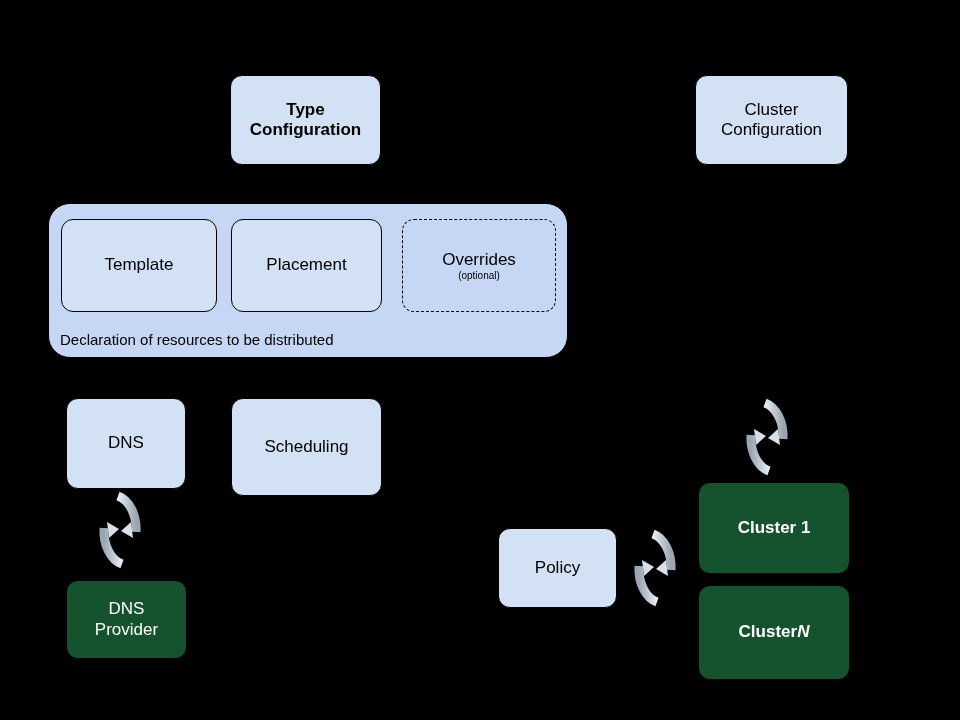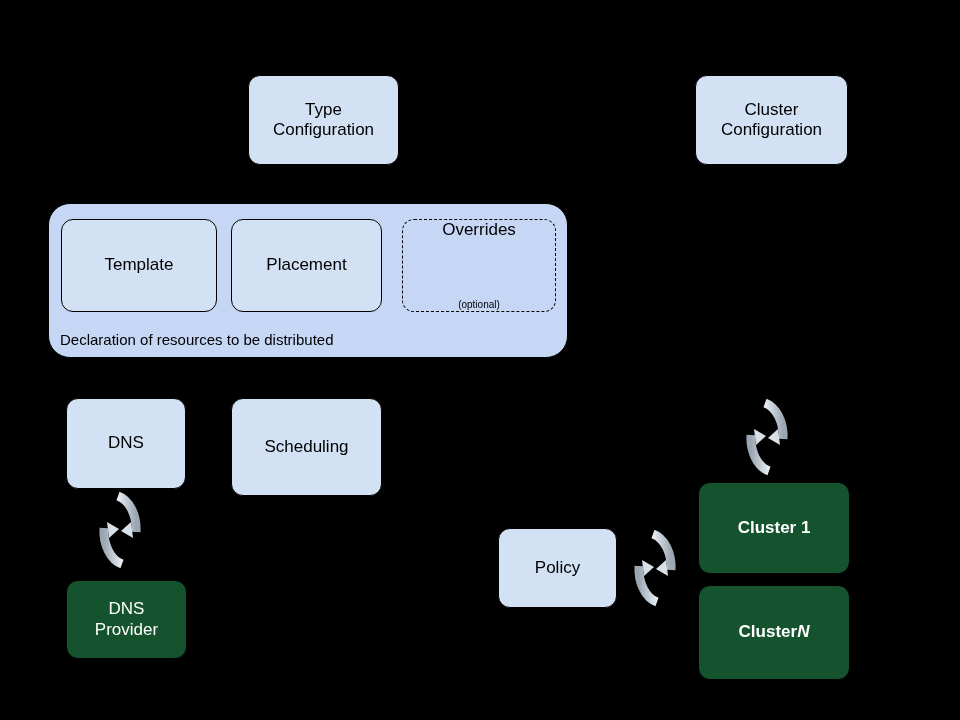--- a/index.html
+++ b/index.html
@@ -35,21 +35,20 @@
   .node.dark {
     background: #14532d;
     color: #ffffff;
   }
   .node.bold {
     font-weight: bold;
   }
   .node.dashed {
     border-style: dashed;
     background: transparent;
-    justify-content: space-between;
   }
   .node .sub {
     display: block;
     font-size: 10px;
   }
   .group-box {
     position: absolute;
     box-sizing: border-box;
     background: #c6d6f5;
     border: 1px solid #000000;
@@ -126,21 +125,21 @@
       <path d="M -2,-34 A 24 34 0 0 1 16,2" fill="none" stroke="url(#syncGradA)" stroke-width="9" stroke-linecap="butt"></path>
       <path d="M -13,-8 L -1,-1 L -11,8 Z" fill="#d8e0e8"></path>
       <path d="M 2,34 A 24 34 0 0 1 -16,-2" fill="none" stroke="url(#syncGradB)" stroke-width="9" stroke-linecap="butt"></path>
       <path d="M 13,8 L 1,1 L 11,-8 Z" fill="#d8e0e8"></path>
     </g>
   </svg>
 
   <div class="group-box" style="left:48px; top:203px; width:520px; height:155px;"></div>
   <div class="group-caption" style="left:60px; top:331px;">Declaration of resources to be distributed</div>
 
-  <div class="node" style="left:248px; top:75px; width:151px; height:90px;">Type
+  <div class="node" style="left:230px; top:75px; width:151px; height:90px;font-weight:bold;">Type
 Configuration</div>
 
   <div class="node" style="left:695px; top:75px; width:153px; height:90px;">Cluster
 Configuration</div>
 
   <div class="node" style="left:61px; top:219px; width:156px; height:93px;">Template</div>
 
   <div class="node" style="left:231px; top:219px; width:151px; height:93px;">Placement</div>
 
   <div class="node dashed" style="left:402px; top:219px; width:154px; height:93px; flex-direction:column;">

